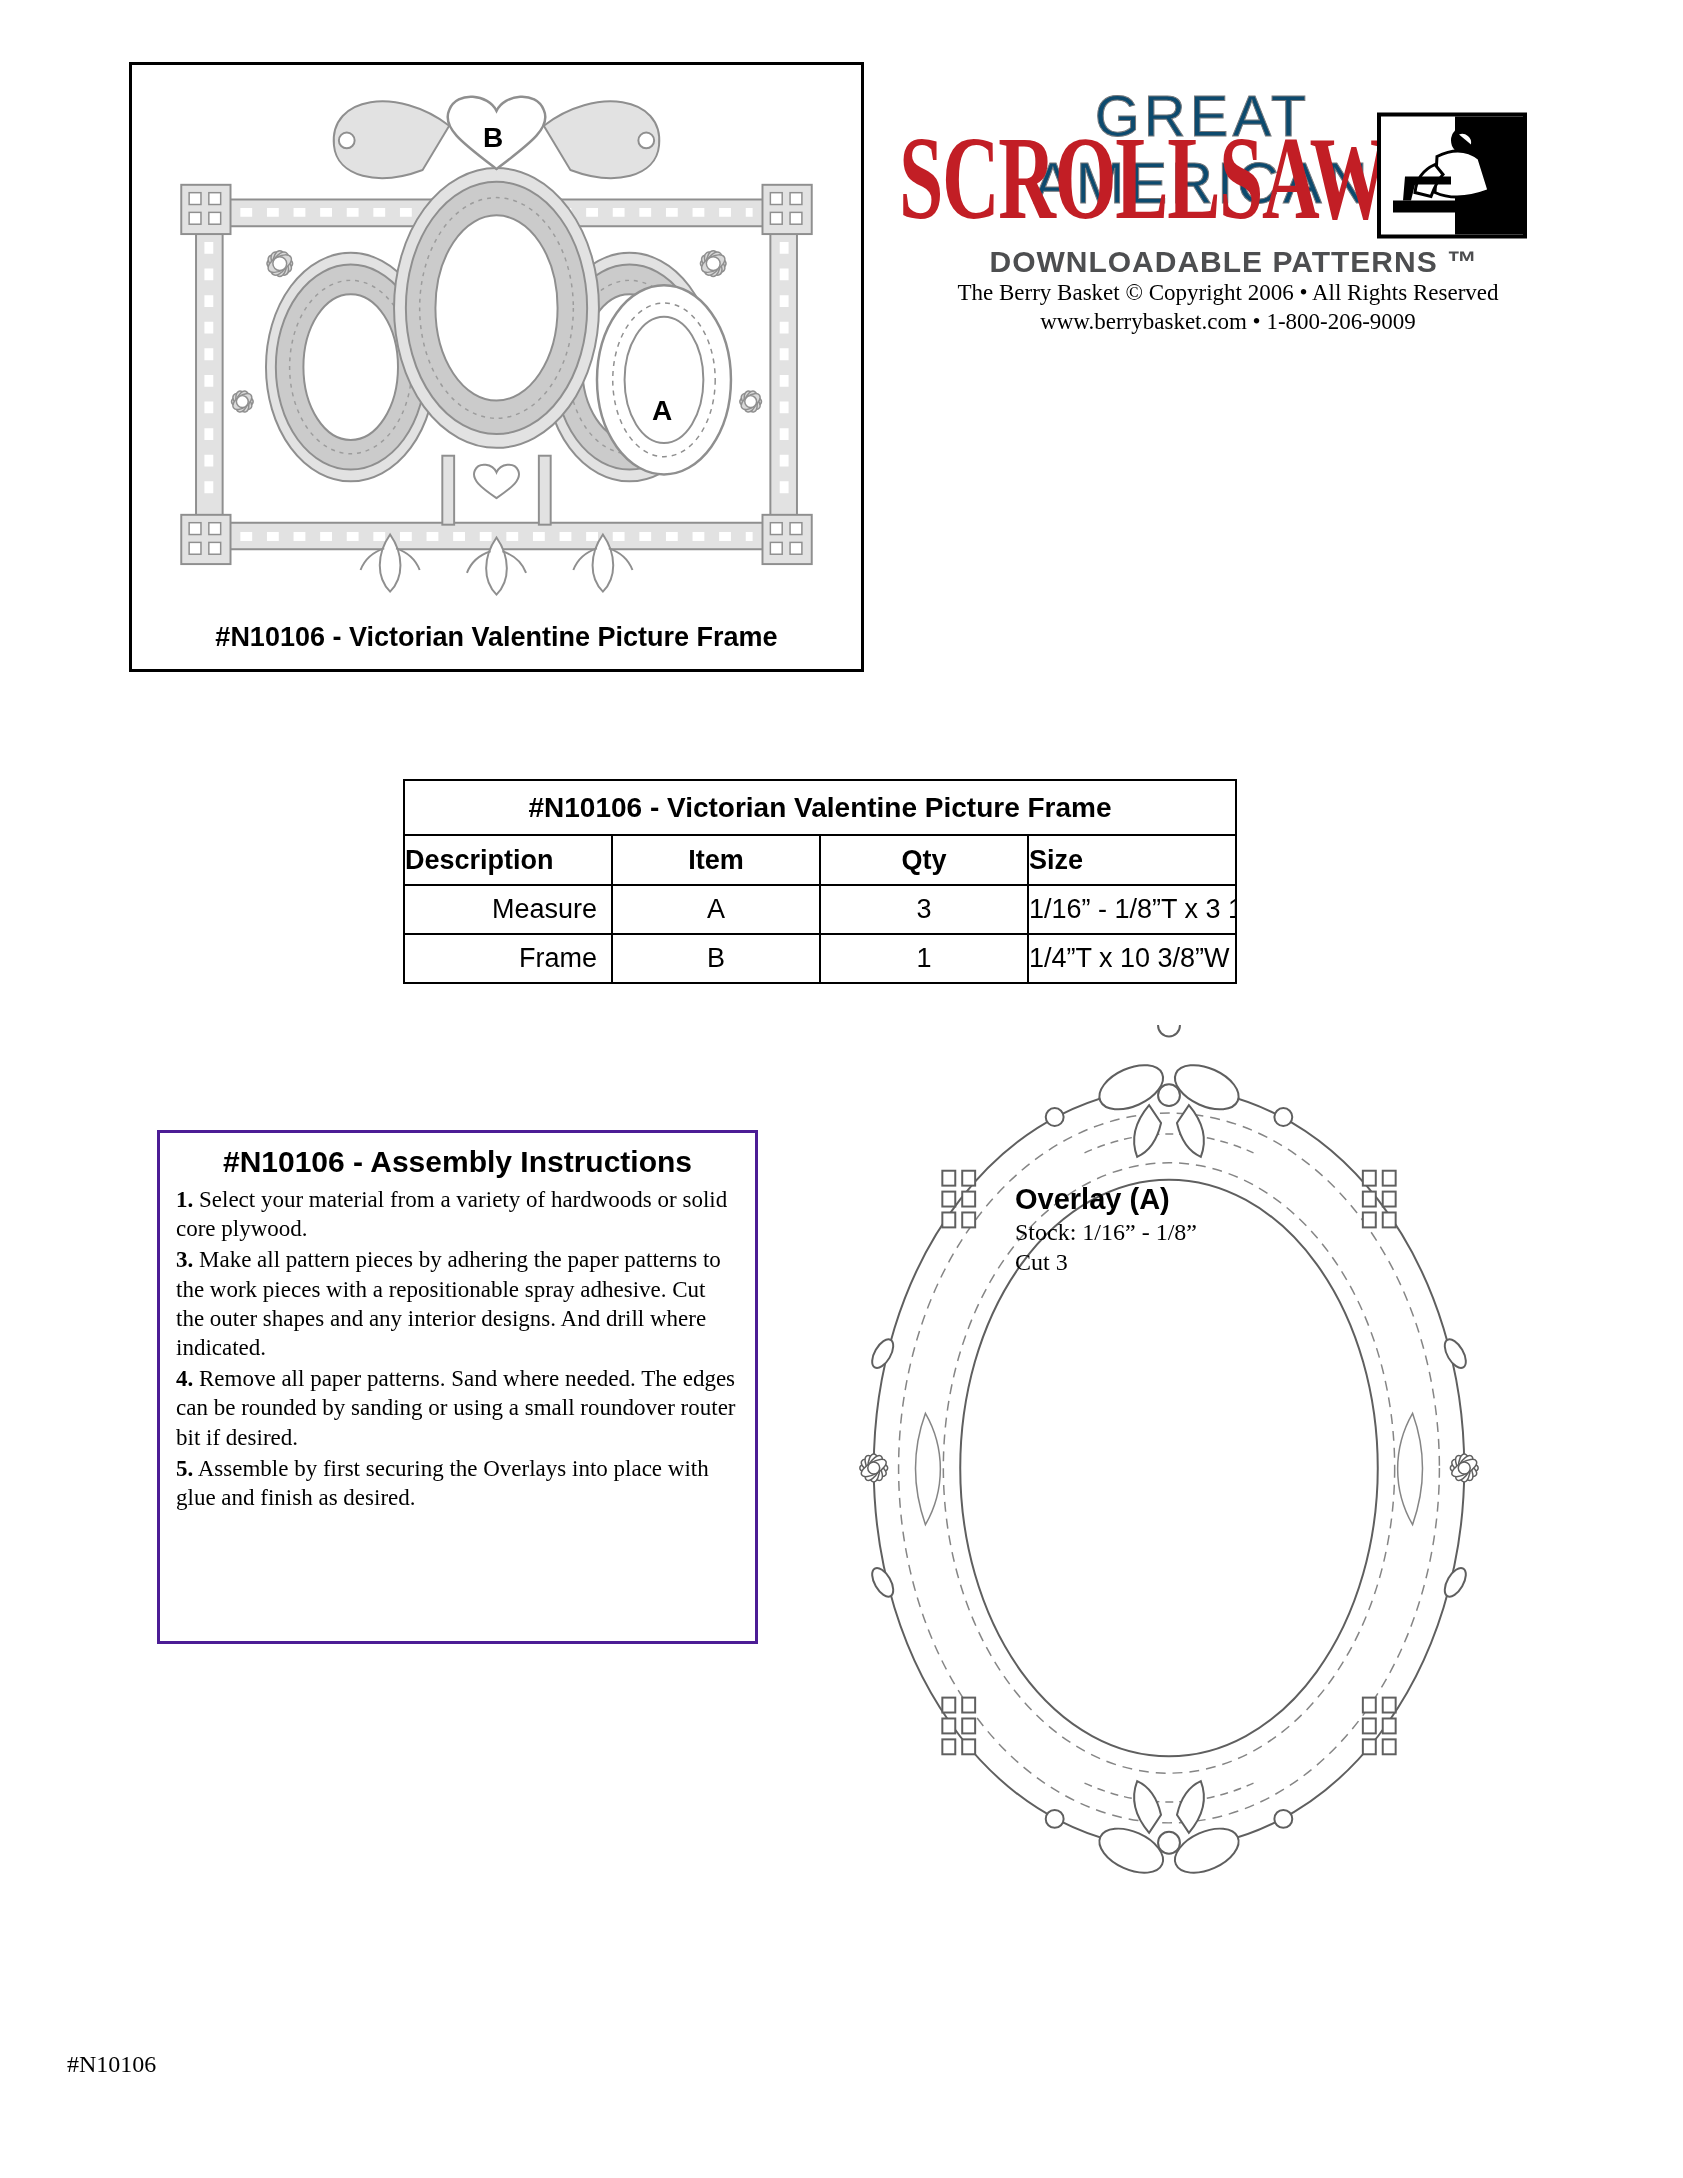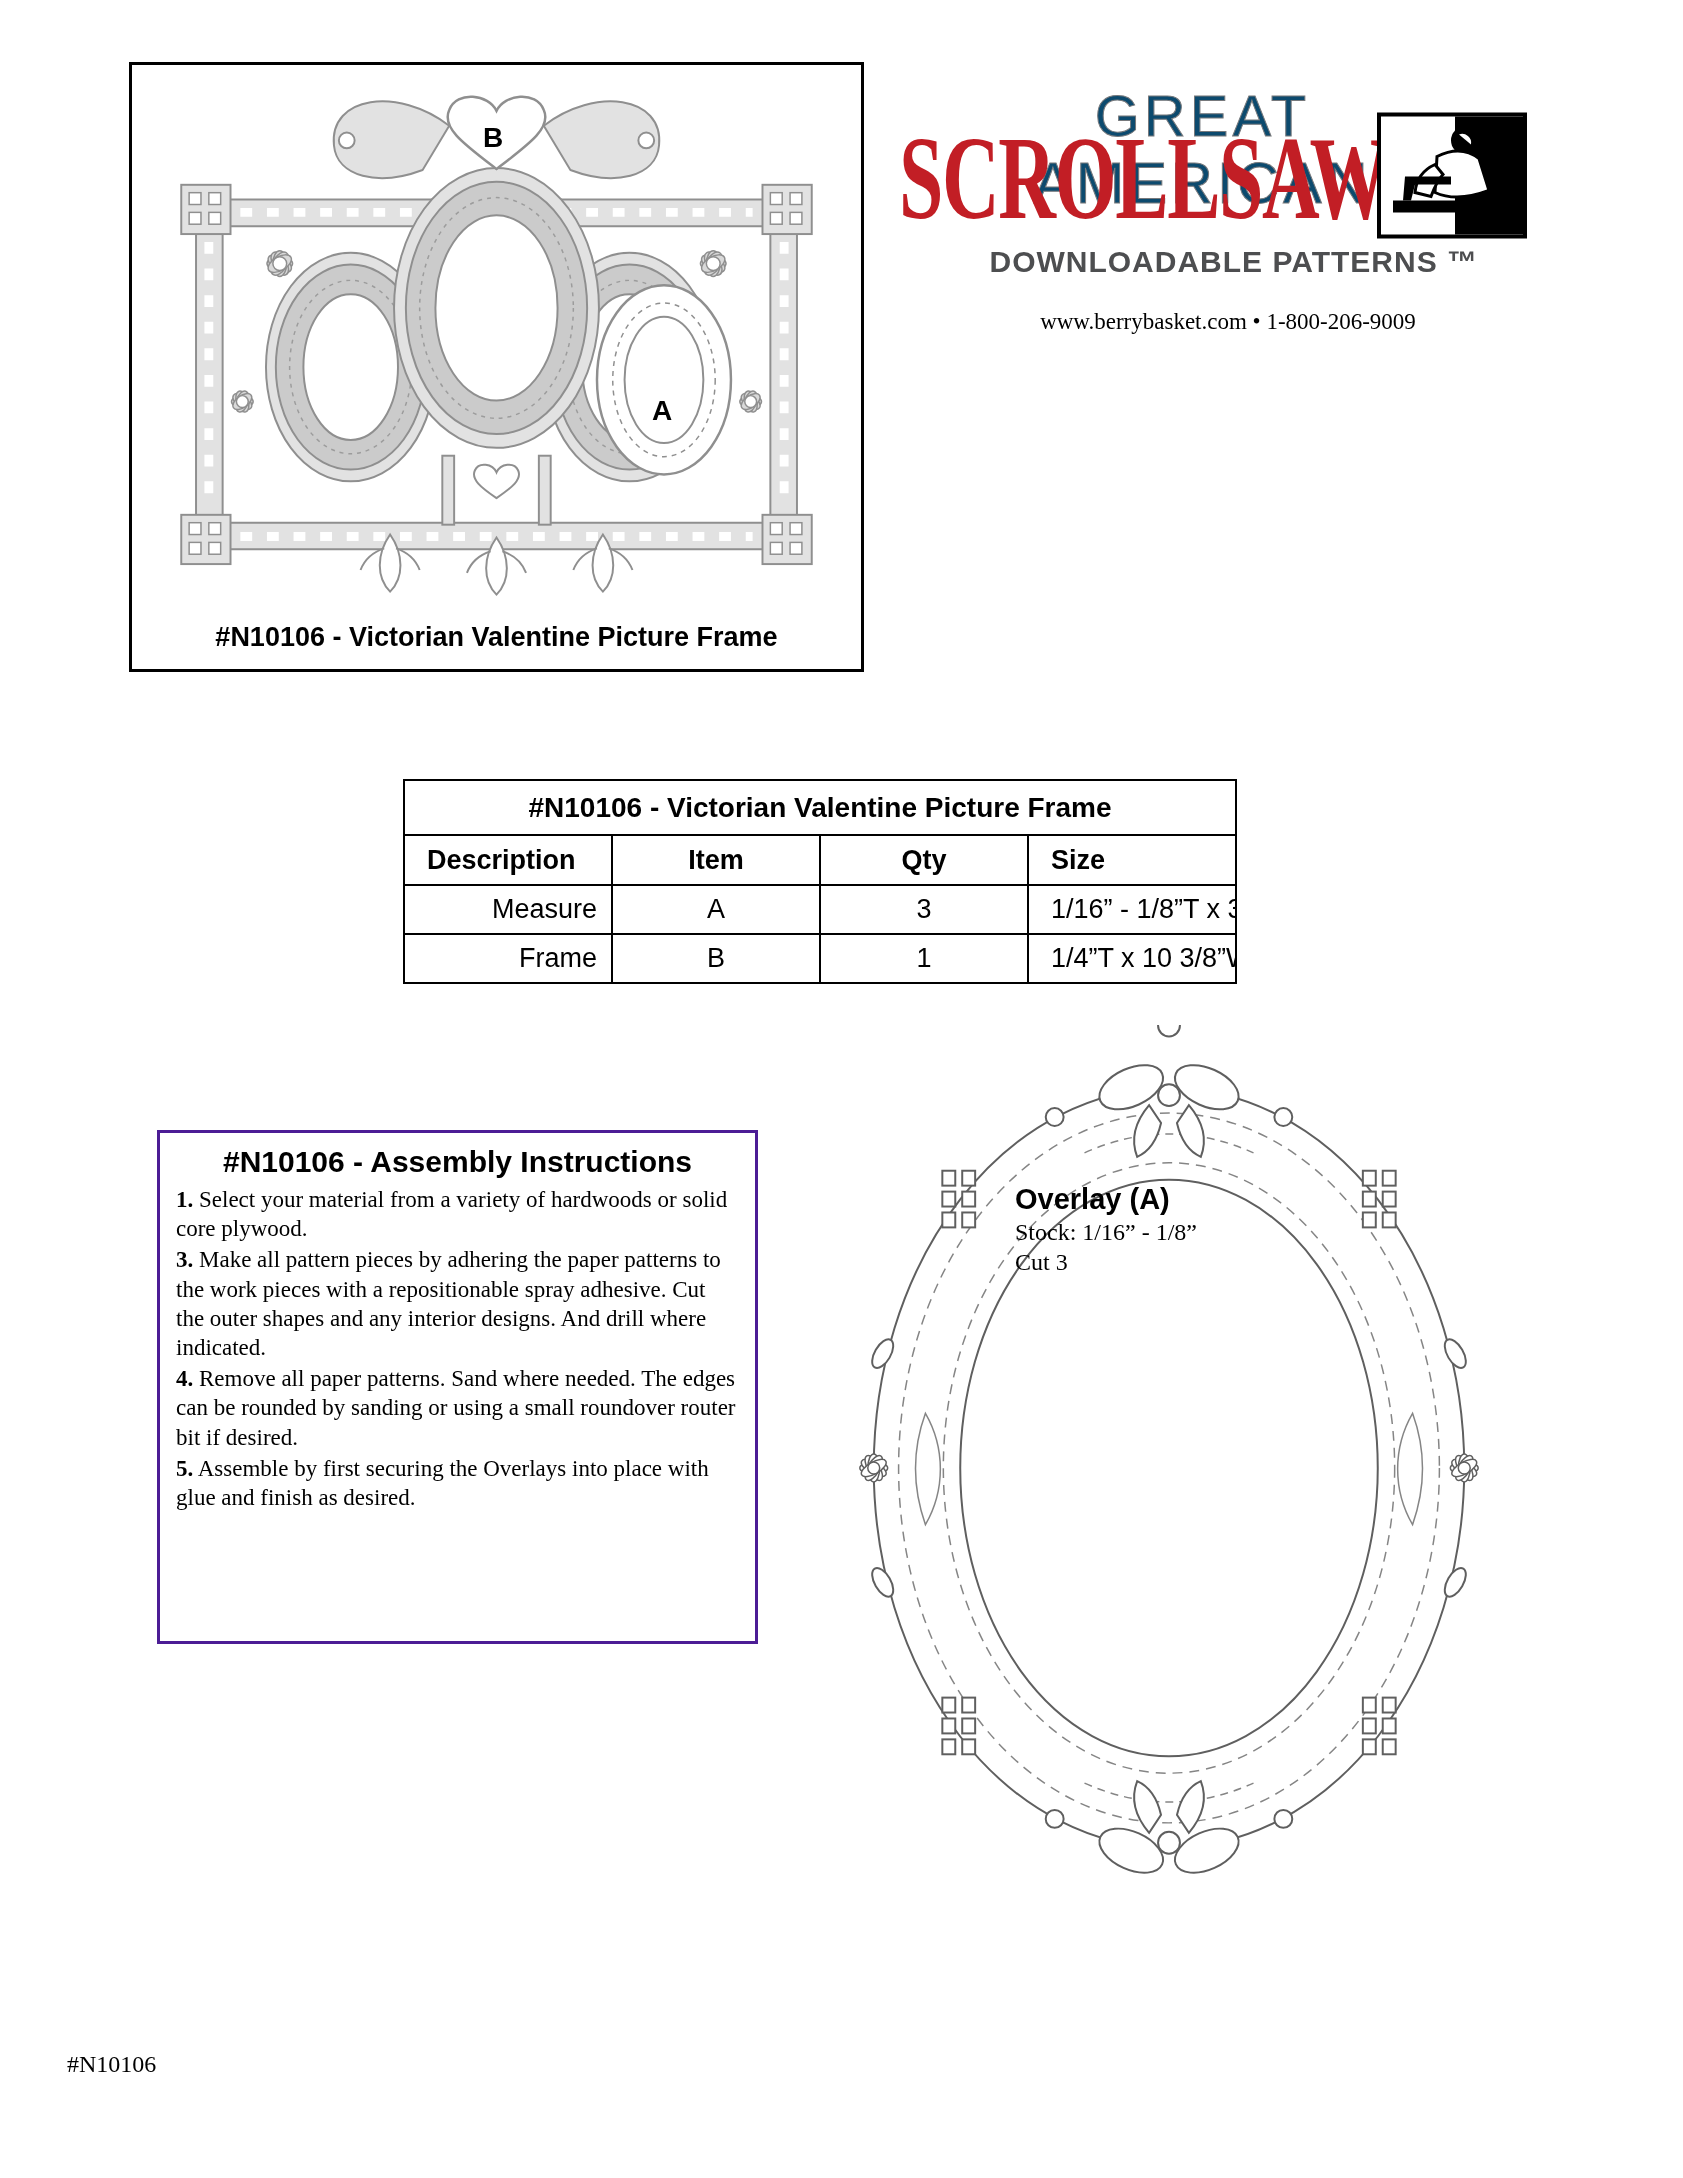--- a/index.html
+++ b/index.html
@@ -29,21 +29,21 @@
                  font-family:"Liberation Serif",serif;font-size:23px;}
 
   
   #parts-table{left:403px;top:779px;width:834px;}
   #parts-table table{border-collapse:collapse;width:834px;table-layout:fixed;}
   #parts-table td,#parts-table th{border:2px solid #000;font-size:27px;box-sizing:border-box;overflow:hidden;white-space:nowrap;}
   #parts-table .t-title{height:55px;text-align:center;font-weight:bold;font-size:28px;}
   #parts-table th{height:50px;font-weight:bold;}
   #parts-table td{height:49px;}
   .col-desc{width:194px;} .col-item{width:86px;} .col-qty{width:75px;margin-left:32px;} .col-size{width:478px;}
-  .al{text-align:left;padding-left:22px;} .ac{text-align:center;}
+  .al{text-align:left;padding-left:0;} .ac{text-align:center;}
   .ar{text-align:right;padding-right:14px;}
 
   
   #assembly-box{left:157px;top:1130px;width:601px;height:514px;border:3px solid #4c1d95;
                 box-sizing:border-box;padding:10px 16px 8px 16px;}
   #assembly-box h2{margin:2px 0 6px 0;text-align:center;font-size:30px;font-weight:bold;
                    font-family:"Liberation Sans",sans-serif;}
   #assembly-box p{margin:0 0 2px 0;font-family:"Liberation Serif",serif;font-size:23px;line-height:1.27;}
   #assembly-box p .step-num{font-weight:bold;}
 
@@ -210,20 +210,21 @@
       <rect x="78" y="4" width="68" height="118" fill="#000000"></rect>
       <circle cx="88" cy="28" r="14" fill="#000000"></circle>
       <path d="M82,22 a9,9 0 0 1 12,10 z" fill="#ffffff"></path>
       <path d="M60,44 q24,-12 42,2 l10,32 q-32,12 -54,2 z" fill="#ffffff" stroke="#000000" stroke-width="3"></path>
       <path d="M58,52 q-18,8 -20,28 l16,4 q6,-16 12,-22 z" fill="#ffffff" stroke="#000000" stroke-width="3"></path>
       <rect x="16" y="88" width="122" height="12" fill="#000000"></rect>
       <path d="M28,64 h46 v8 h-36 l-4,16 h-8 z" fill="#000000"></path>
     </svg>
   </div>
   <div id="brand-sub" class="abs">DOWNLOADABLE PATTERNS ™</div>
+  <div id="brand-copy" class="abs">The Berry Basket  © Copyright 2006 • All Rights Reserved</div>
   <div id="brand-contact" class="abs">www.berrybasket.com • 1-800-206-9009</div>
 
   <div id="parts-table" class="abs">
     <table>
       <tbody>
           <tr>
         <td class="t-title" colspan="4">#N10106 - Victorian Valentine Picture Frame</td>
       </tr>
       <tr>
         <th class="col-desc al">Description</th>

